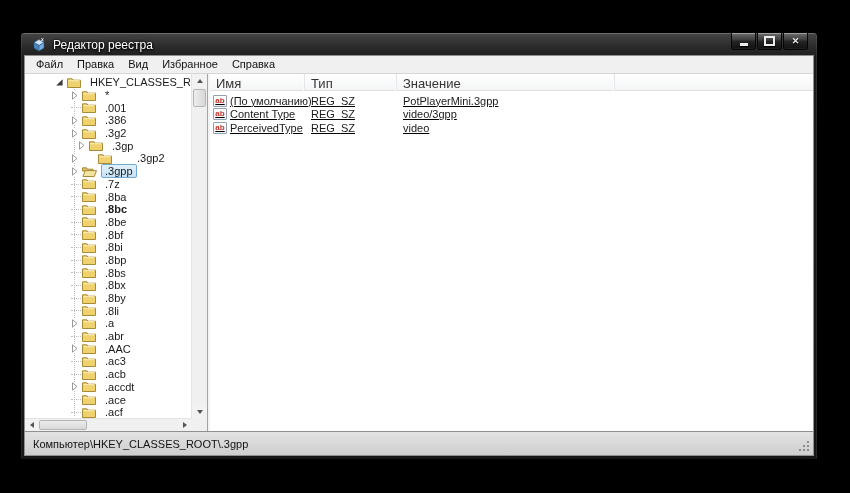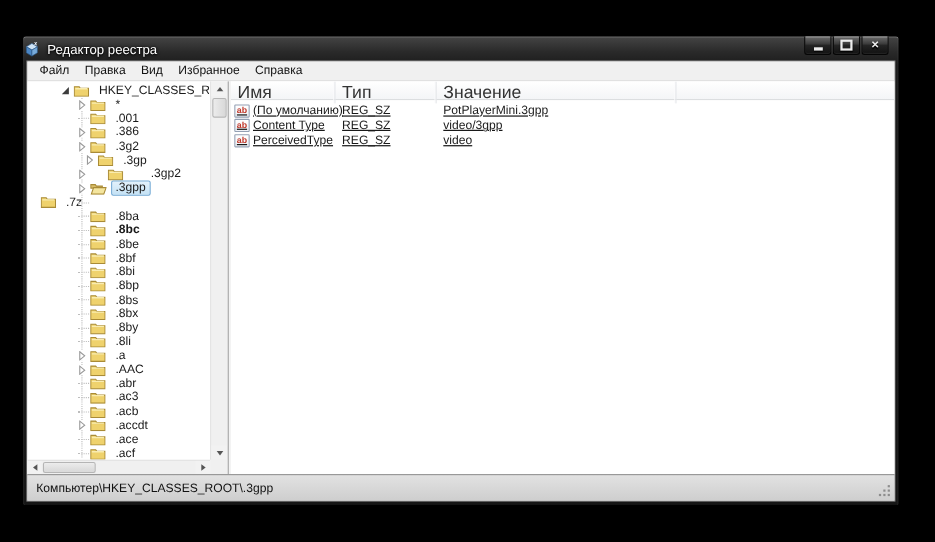--- a/index.html
+++ b/index.html
@@ -9,21 +9,21 @@
     position:relative;overflow:hidden;
     -webkit-user-select:none;user-select:none;
   }
   
   .window{
     position:absolute;left:20px;top:32px;width:798px;height:428px;
     background:linear-gradient(#454545,#2a2a2a 14px,#1c1c1c 26px,#161616);
     border:1px solid #000;border-radius:4px 4px 2px 2px;box-sizing:border-box;
     box-shadow:inset 0 1px 0 rgba(255,255,255,.22),inset 1px 0 0 rgba(255,255,255,.08),inset -1px 0 0 rgba(255,255,255,.08);
   }
-  .titlebar{position:absolute;top:0;left:0;right:0;height:23px;display:flex;align-items:center;padding-left:0;box-sizing:border-box;}
+  .titlebar{position:absolute;top:0;left:0;right:0;height:23px;display:flex;align-items:center;padding-left:10px;box-sizing:border-box;}
   .app-icon{width:16px;height:16px;display:inline-block;}
   .title{color:#fff;font-size:12px;margin-left:6px;text-shadow:0 1px 2px #000,0 0 3px #000;}
   .win-buttons{position:absolute;top:0;right:9px;display:flex;}
   .win-btn{
     width:25px;height:17px;margin-left:1px;box-sizing:border-box;
     border:1px solid #050505;border-top:none;border-radius:0 0 3px 3px;
     background:linear-gradient(#6e6e6e,#3d3d3d 42%,#242424 52%,#111);
     box-shadow:inset 0 1px 0 rgba(255,255,255,.35),inset 0 -1px 0 rgba(255,255,255,.06);
     display:flex;align-items:center;justify-content:center;cursor:default;
   }
@@ -60,21 +60,21 @@
   .sbtn.left{left:0;top:0;bottom:0;width:13px;}
   .sbtn.right{right:0;top:0;bottom:0;width:13px;}
   .arr-up{width:0;height:0;border-left:3px solid transparent;border-right:3px solid transparent;border-bottom:4px solid #555;}
   .arr-down{width:0;height:0;border-left:3px solid transparent;border-right:3px solid transparent;border-top:4px solid #555;}
   .arr-left{width:0;height:0;border-top:3px solid transparent;border-bottom:3px solid transparent;border-right:4px solid #555;}
   .arr-right{width:0;height:0;border-top:3px solid transparent;border-bottom:3px solid transparent;border-left:4px solid #555;}
   .vthumb{position:absolute;left:1px;right:1px;top:15px;height:18px;background:linear-gradient(90deg,#ececec,#d8d8d8);border:1px solid #b5b5b5;border-radius:2px;box-sizing:border-box;}
   .hthumb{position:absolute;top:1px;bottom:1px;left:14px;width:48px;background:linear-gradient(#ececec,#d8d8d8);border:1px solid #b5b5b5;border-radius:2px;box-sizing:border-box;}
   
   .list-panel{position:absolute;left:185px;top:0;right:0;bottom:0;background:#fff;overflow:hidden;}
-  .list-header{height:17px;display:grid;grid-template-columns:95px 92px 218px 1fr;background:linear-gradient(#fff,#f4f5f7);border-bottom:1px solid #dcdee0;font-size:16px;color:#333;box-sizing:border-box;}
+  .list-header{height:17px;display:grid;grid-template-columns:95px 92px 218px 1fr;background:linear-gradient(#fff,#f4f5f7);border-bottom:1px solid #dcdee0;font-size:13px;color:#333;box-sizing:border-box;}
   .hcell{padding:2px 0 0 6px;border-right:1px solid #e4e6e9;box-shadow:inset -1px 0 0 #fbfbfc;}
   .hcell:last-child{border-right:none;box-shadow:none;}
   .list-rows{padding-top:3px;text-decoration:underline;}
   .list-row{height:13.6px;display:grid;grid-template-columns:95px 92px 218px 1fr;align-items:center;font-size:11px;color:#1a1a1a;white-space:nowrap;}
   .cell-name{display:flex;align-items:center;gap:3px;padding-left:3px;overflow:visible;}
   .abicon{width:12px;height:10px;flex:0 0 auto;border:1px solid #94a0b4;border-radius:1px;background:linear-gradient(#fff,#eef1f6);color:#c0392b;font-size:8px;font-weight:bold;line-height:9px;text-align:center;}
   .cell-type,.cell-value{padding-left:6px;}
   
   .statusbar{
     position:absolute;left:0;right:0;bottom:0;height:24px;box-sizing:border-box;
@@ -231,21 +231,21 @@
                 </svg>
               </span>
               <span class="folder">
                 <svg width="15" height="11" viewBox="0 0 15 11">
                   <path d="M0.5,1.8 H4.6 l1,1.4 H11 V5 H0.5 Z" fill="#D9BE6A" stroke="#A98B37"></path>
                   <path d="M1,10.5 L3.1,4.6 H14.5 L12.3,10.5 Z" fill="#F4E59E" stroke="#A98B37"></path>
                 </svg>
               </span>
               <span class="tree-label selected">.3gpp</span>
             </div>
-            <div class="tree-row stub" style="">
+            <div class="tree-row stub" style="padding-left: 45px;">
               <span class="expander none">
                 <svg width="9" height="9" viewBox="0 0 9 9">
                   <path d="M2.5,0.8 L7,4.5 L2.5,8.2 Z" fill="#ffffff" stroke="#9a9a9a"></path>
                 </svg>
               </span>
               <span class="folder">
                 <svg width="14" height="11" viewBox="0 0 14 11">
                   <path d="M0.5,1.8 H5 l1,1.4 H13.5 V10.5 H0.5 Z" fill="#EFD26D" stroke="#A98B37"></path>
                   <path d="M1.5,3.7 H12.5" stroke="#F9ECB0" stroke-width="1.2"></path>
                 </svg>
@@ -399,47 +399,47 @@
                 </svg>
               </span>
               <span class="folder">
                 <svg width="14" height="11" viewBox="0 0 14 11">
                   <path d="M0.5,1.8 H5 l1,1.4 H13.5 V10.5 H0.5 Z" fill="#EFD26D" stroke="#A98B37"></path>
                   <path d="M1.5,3.7 H12.5" stroke="#F9ECB0" stroke-width="1.2"></path>
                 </svg>
               </span>
               <span class="tree-label">.a</span>
             </div>
+            <div class="tree-row stub" style="padding-left: 45px;">
+              <span class="expander none">
+                <svg width="9" height="9" viewBox="0 0 9 9">
+                  <path d="M2.5,0.8 L7,4.5 L2.5,8.2 Z" fill="#ffffff" stroke="#9a9a9a"></path>
+                </svg>
+              </span>
+              <span class="folder">
+                <svg width="14" height="11" viewBox="0 0 14 11">
+                  <path d="M0.5,1.8 H5 l1,1.4 H13.5 V10.5 H0.5 Z" fill="#EFD26D" stroke="#A98B37"></path>
+                  <path d="M1.5,3.7 H12.5" stroke="#F9ECB0" stroke-width="1.2"></path>
+                </svg>
+              </span>
+              <span class="tree-label">.abr</span>
+            </div>
             <div class="tree-row" style="padding-left: 45px;">
               <span class="expander">
                 <svg width="9" height="9" viewBox="0 0 9 9">
                   <path d="M2.5,0.8 L7,4.5 L2.5,8.2 Z" fill="#ffffff" stroke="#9a9a9a"></path>
                 </svg>
               </span>
               <span class="folder">
                 <svg width="14" height="11" viewBox="0 0 14 11">
                   <path d="M0.5,1.8 H5 l1,1.4 H13.5 V10.5 H0.5 Z" fill="#EFD26D" stroke="#A98B37"></path>
                   <path d="M1.5,3.7 H12.5" stroke="#F9ECB0" stroke-width="1.2"></path>
                 </svg>
               </span>
               <span class="tree-label">.AAC</span>
-            </div>
-            <div class="tree-row stub" style="padding-left: 45px;">
-              <span class="expander none">
-                <svg width="9" height="9" viewBox="0 0 9 9">
-                  <path d="M2.5,0.8 L7,4.5 L2.5,8.2 Z" fill="#ffffff" stroke="#9a9a9a"></path>
-                </svg>
-              </span>
-              <span class="folder">
-                <svg width="14" height="11" viewBox="0 0 14 11">
-                  <path d="M0.5,1.8 H5 l1,1.4 H13.5 V10.5 H0.5 Z" fill="#EFD26D" stroke="#A98B37"></path>
-                  <path d="M1.5,3.7 H12.5" stroke="#F9ECB0" stroke-width="1.2"></path>
-                </svg>
-              </span>
-              <span class="tree-label">.abr</span>
             </div>
             <div class="tree-row stub" style="padding-left: 45px;">
               <span class="expander none">
                 <svg width="9" height="9" viewBox="0 0 9 9">
                   <path d="M2.5,0.8 L7,4.5 L2.5,8.2 Z" fill="#ffffff" stroke="#9a9a9a"></path>
                 </svg>
               </span>
               <span class="folder">
                 <svg width="14" height="11" viewBox="0 0 14 11">
                   <path d="M0.5,1.8 H5 l1,1.4 H13.5 V10.5 H0.5 Z" fill="#EFD26D" stroke="#A98B37"></path>

